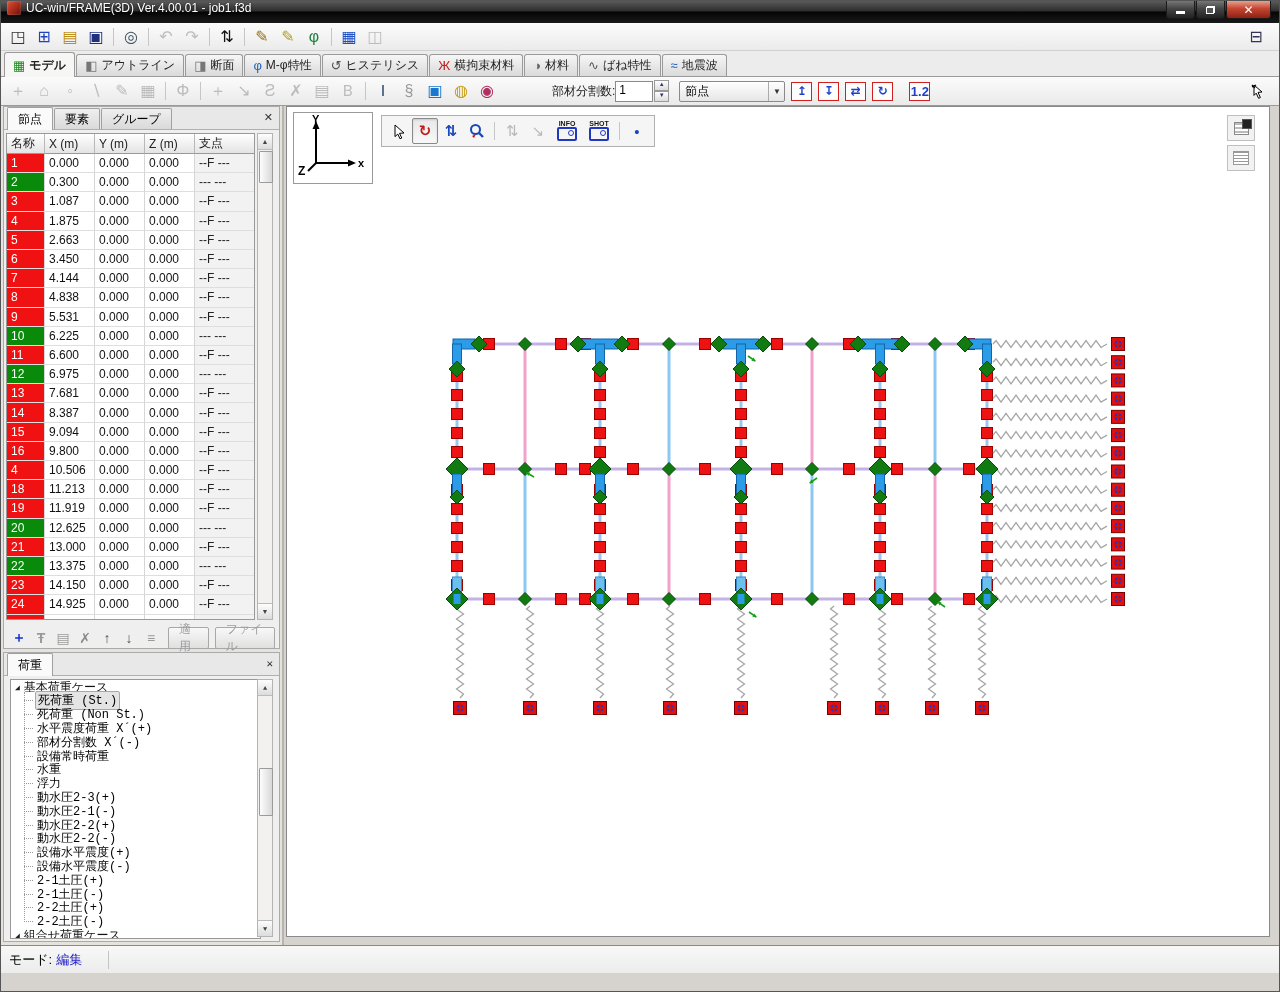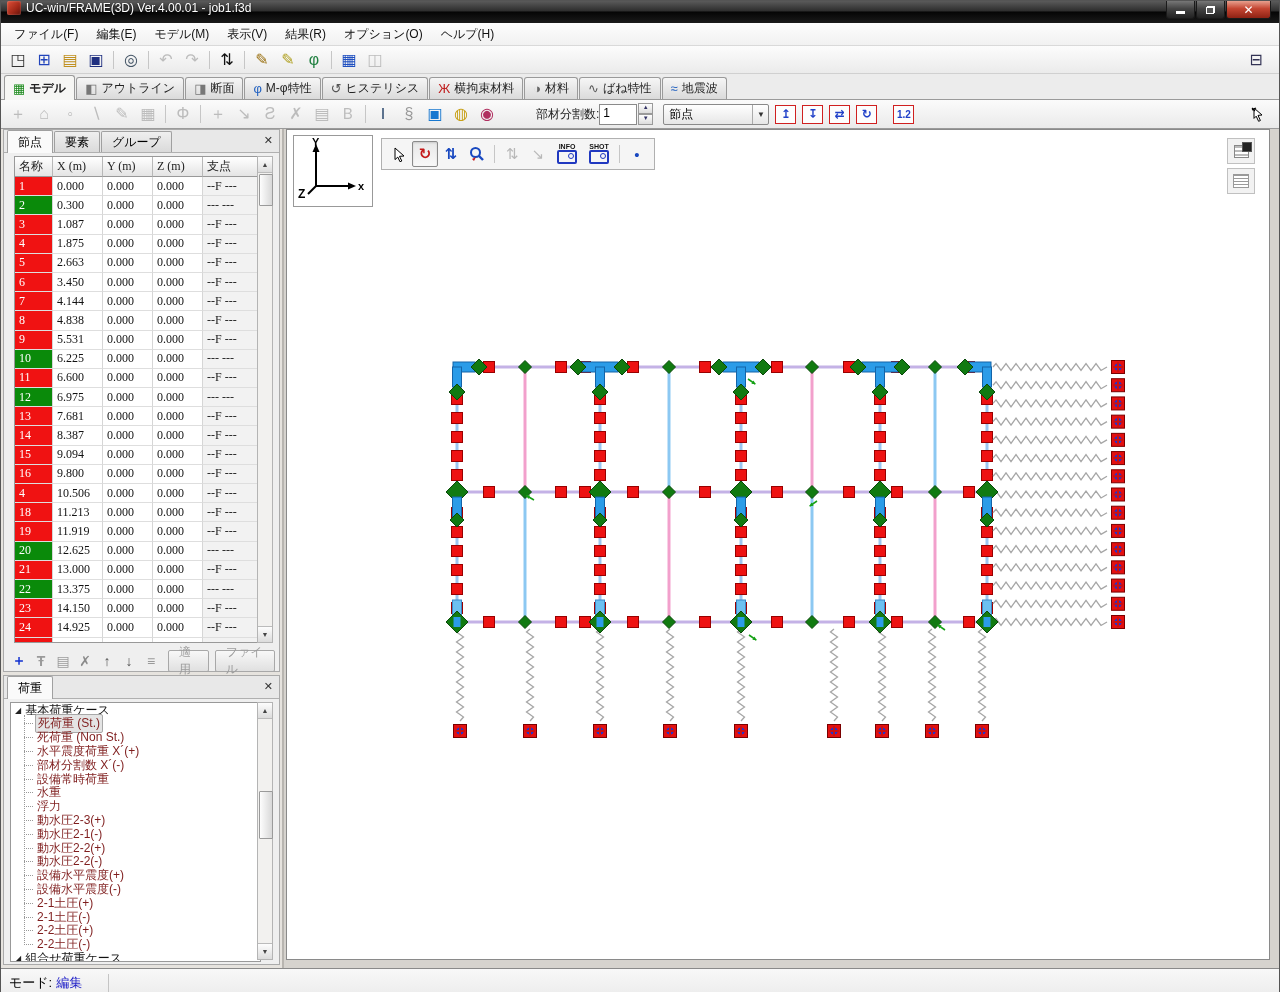--- a/index.html
+++ b/index.html
@@ -37,42 +37,42 @@
   .spacer{flex:1;}
   
   .tabbar{height:25px;background:#ececec;display:flex;align-items:flex-end;padding-left:3px;border-bottom:1px solid #9a9a9a;}
   .tab{height:21px;display:flex;align-items:center;padding:0 8px;margin-right:1px;
     border:1px solid #9a9a9a;border-bottom:none;border-radius:3px 3px 0 0;
     background:linear-gradient(#f6f6f6,#dadada);font-size:12px;color:#222;}
   .tab.active{height:24px;background:#f6f6f4;margin-bottom:-1px;font-weight:bold;}
   .tabicon{font-size:13px;margin-right:4px;line-height:1;}
   .toolbar2{height:28px;background:linear-gradient(#fbfbfb,#eaeaea);border-bottom:1px solid #9a9a9a;
     display:flex;align-items:center;padding-left:4px;}
-  .divlabel{margin-left:36px;color:#222;}
+  .divlabel{margin-left:52px;color:#222;}
   .spinbox{width:30px;height:17px;border:1px solid #8a8a8a;background:#fff;padding:1px 3px;font-size:12px;}
   .spinner{display:inline-flex;flex-direction:column;margin-left:1px;}
   .spinner span{width:13px;height:9px;border:1px solid #9a9a9a;background:linear-gradient(#fefefe,#dcdcdc);
     font-size:6px;line-height:7px;text-align:center;color:#336;}
   .combo{width:104px;height:19px;border:1px solid #8a8a8a;border-radius:2px;background:linear-gradient(#fff,#e6e6e6);
     display:inline-flex;align-items:center;margin-left:10px;}
   .combo .val{flex:1;padding-left:5px;}
   .combo .drop{width:15px;height:100%;border-left:1px solid #aaa;display:flex;align-items:center;justify-content:center;font-size:8px;color:#333;}
   .rbox{width:19px;height:17px;border:1px solid #d02020;margin-left:6px;display:inline-flex;align-items:center;justify-content:center;
     color:#2040c8;font-weight:bold;font-size:12px;background:#fdfdfd;}
   
   .main{position:relative;height:839px;background:#d6d3ce;}
   .left{position:absolute;left:0;top:0;width:283px;height:839px;background:#e6e3de;border-right:2px solid #b8b5b0;box-sizing:border-box;}
   .panel{position:absolute;left:2px;width:277px;background:#efefef;border:1px solid #aaa;box-sizing:border-box;}
   .ptabs{height:22px;display:flex;align-items:flex-end;background:#e8e8e8;border-bottom:1px solid #b0b0b0;padding-left:3px;position:relative;}
   .ptab{height:20px;padding:0 10px;display:flex;align-items:center;border:1px solid #a0a0a0;border-bottom:none;
     border-radius:2px 2px 0 0;background:linear-gradient(#efefef,#dadada);margin-right:1px;font-size:12px;}
   .ptab.active{background:#fafafa;height:22px;margin-bottom:-1px;}
   .pclose{position:absolute;right:6px;top:4px;font-size:11px;color:#333;font-weight:bold;}
   
-  .ntable{position:absolute;left:10px;top:26px;width:249px;height:487px;border:1px solid #999;background:#fff;overflow:hidden;box-sizing:border-box;font-family:Liberation Serif, serif;}
+  .ntable{position:absolute;left:2px;top:26px;width:249px;height:487px;border:1px solid #999;background:#fff;overflow:hidden;box-sizing:border-box;}
   .thead{display:flex;height:20px;}
   .th{background:linear-gradient(#ffffff,#e4e4e4);border-right:1px solid #b8b8b8;border-bottom:1px solid #999;
     box-sizing:border-box;display:flex;align-items:center;padding-left:4px;color:#222;}
   .trow{display:flex;height:19.2px;}
   .td{border-right:1px solid #d6d6d6;border-bottom:1px solid #dedede;box-sizing:border-box;
     display:flex;align-items:center;padding-left:4px;background:#fff;color:#111;}
   .c0{width:38px;} .c1{width:50px;} .c2{width:50px;} .c3{width:50px;} .c4{flex:1;border-right:none;}
   .td.c4{background:#f2f2f2;color:#222;}
   .cell-r{background:#f01212 !important;color:#fff !important;}
   .cell-g{background:#0a8a0a !important;color:#fff !important;}
@@ -84,21 +84,21 @@
   .nfooter{position:absolute;left:4px;top:518px;width:267px;height:25px;display:flex;align-items:center;}
   .fico{width:22px;height:20px;display:inline-flex;align-items:center;justify-content:center;font-size:14px;font-weight:bold;}
   .btn{height:20px;padding:0 10px;margin-left:6px;border:1px solid #a8a8a8;border-radius:2px;
     background:linear-gradient(#f8f8f8,#e0e0e0);color:#9c9c9c;display:flex;align-items:center;font-size:12px;}
   
   .tree{position:absolute;left:6px;top:26px;width:249px;height:258px;border:1px solid #999;background:#fff;overflow:hidden;font-size:12px;}
   .troot{display:flex;align-items:center;height:14px;padding-left:4px;color:#111;}
   .troot .tri{font-size:8px;margin-right:4px;color:#222;}
   .tchildren{position:relative;margin-left:13px;}
   .tchildren::before{content:"";position:absolute;left:0;top:-2px;bottom:7px;border-left:1px dotted #999;}
-  .titem{display:flex;align-items:center;height:13.8px;color:#7f1d1d;white-space:nowrap;}
+  .titem{display:flex;align-items:center;height:13.8px;color:#000000;white-space:nowrap;}
   .titem::before{content:"";width:9px;border-top:1px dotted #999;margin-right:2px;}
   .titem .lbl{padding:0 2px;}
   .titem.sel .lbl{background:#e4e4e4;border:1px solid #a8a8a8;border-radius:2px;}
   
   .canvas{position:absolute;left:285px;top:0;width:984px;height:831px;background:#fff;border:1px solid #8a8a8a;box-sizing:border-box;}
   .axisbox{position:absolute;left:6px;top:5px;width:78px;height:70px;border:1px solid #999;background:#fff;}
   .ctoolbar{position:absolute;left:94px;top:8px;height:30px;background:#f5f5f5;border:1px solid #b0b0b0;
     display:flex;align-items:center;padding:0 4px;}
   .cbtn{width:24px;height:24px;display:inline-flex;align-items:center;justify-content:center;font-size:15px;border:1px solid transparent;border-radius:2px;}
   .cbtn.active{border:1px solid #8a8a8a;background:linear-gradient(#e8e8e8,#f8f8f8);box-shadow:inset 0 1px 2px #0002;}
@@ -131,29 +131,20 @@
         </div>
       <div class="wbtn">
           <span class="glyph-restore"></span>
         </div>
       <div class="wbtn close">
           <span class="glyph-x">✕</span>
         </div>
     </div>
   </div>
 
-  <div class="menubar">
-      <span class="menu-item">ファイル(F)</span>
-      <span class="menu-item">編集(E)</span>
-      <span class="menu-item">モデル(M)</span>
-      <span class="menu-item">表示(V)</span>
-      <span class="menu-item">結果(R)</span>
-      <span class="menu-item">オプション(O)</span>
-      <span class="menu-item">ヘルプ(H)</span>
-    </div>
 
   <div class="toolbar1">
       <span class="tbtn" style="color: rgb(51, 51, 51);">◳</span>
       <span class="tbtn" style="color: rgb(34, 68, 187);">⊞</span>
       <span class="tbtn" style="color: rgb(192, 144, 32);">▤</span>
       <span class="tbtn" style="color: rgb(32, 48, 128);">▣</span>
       <span class="tsep"></span>
       <span class="tbtn" style="color: rgb(68, 85, 102);">◎</span>
       <span class="tsep"></span>
       <span class="tbtn dis">↶</span>
@@ -242,21 +233,21 @@
       </span>
     <span class="combo">
       <span class="val">節点</span>
       <span class="drop">▼</span>
     </span>
     <span id="tb2-right" style="display:inline-flex;align-items:center;">
         <span class="rbox">↥</span>
         <span class="rbox">↧</span>
         <span class="rbox">⇄</span>
         <span class="rbox">↻</span>
-        <span class="rbox" style="font-size: 10px; margin-left: 16px;">1.2</span>
+        <span class="rbox" style="font-size: 13px; margin-left: 16px;">1.2</span>
       </span>
     <span class="spacer"></span>
     <span class="tbtn" style="margin-right:8px;">
       <svg width="14" height="15" viewBox="0 0 14 15">
           <path d="M3 1 L11 8 L7 8.4 L9.4 13.5 L7.6 14.3 L5.2 9.2 L3 11.4 Z" fill="#fff" stroke="#000" stroke-width="1"></path>
           <path d="M1 3 L5 1 M1 1 L4 4" stroke="#000" stroke-width="1.2" fill="none"></path>
         </svg>
     </span>
   </div>
 
@@ -470,21 +461,21 @@
               <span class="fico" style="color: rgb(138, 138, 138);">✗</span>
               <span class="fico" style="color: rgb(85, 85, 85);">↑</span>
               <span class="fico" style="color: rgb(85, 85, 85);">↓</span>
               <span class="fico" style="color: rgb(154, 154, 154);">≡</span>
             </span>
           <span class="btn">適用</span>
           <span class="btn">ファイル</span>
         </div>
       </div>
 
-      <div class="panel" style="top:546px;height:290px;">
+      <div class="panel" style="top:546px;height:290px;font-family:Liberation Mono, monospace;">
         <div class="ptabs">
           <span class="ptab active">荷重</span>
           <span class="pclose">✕</span>
         </div>
         <div class="tree">
             <div class="troot">
               <span class="tri">◢</span>
               <span>基本荷重ケース</span>
             </div>
             <div class="tchildren">

